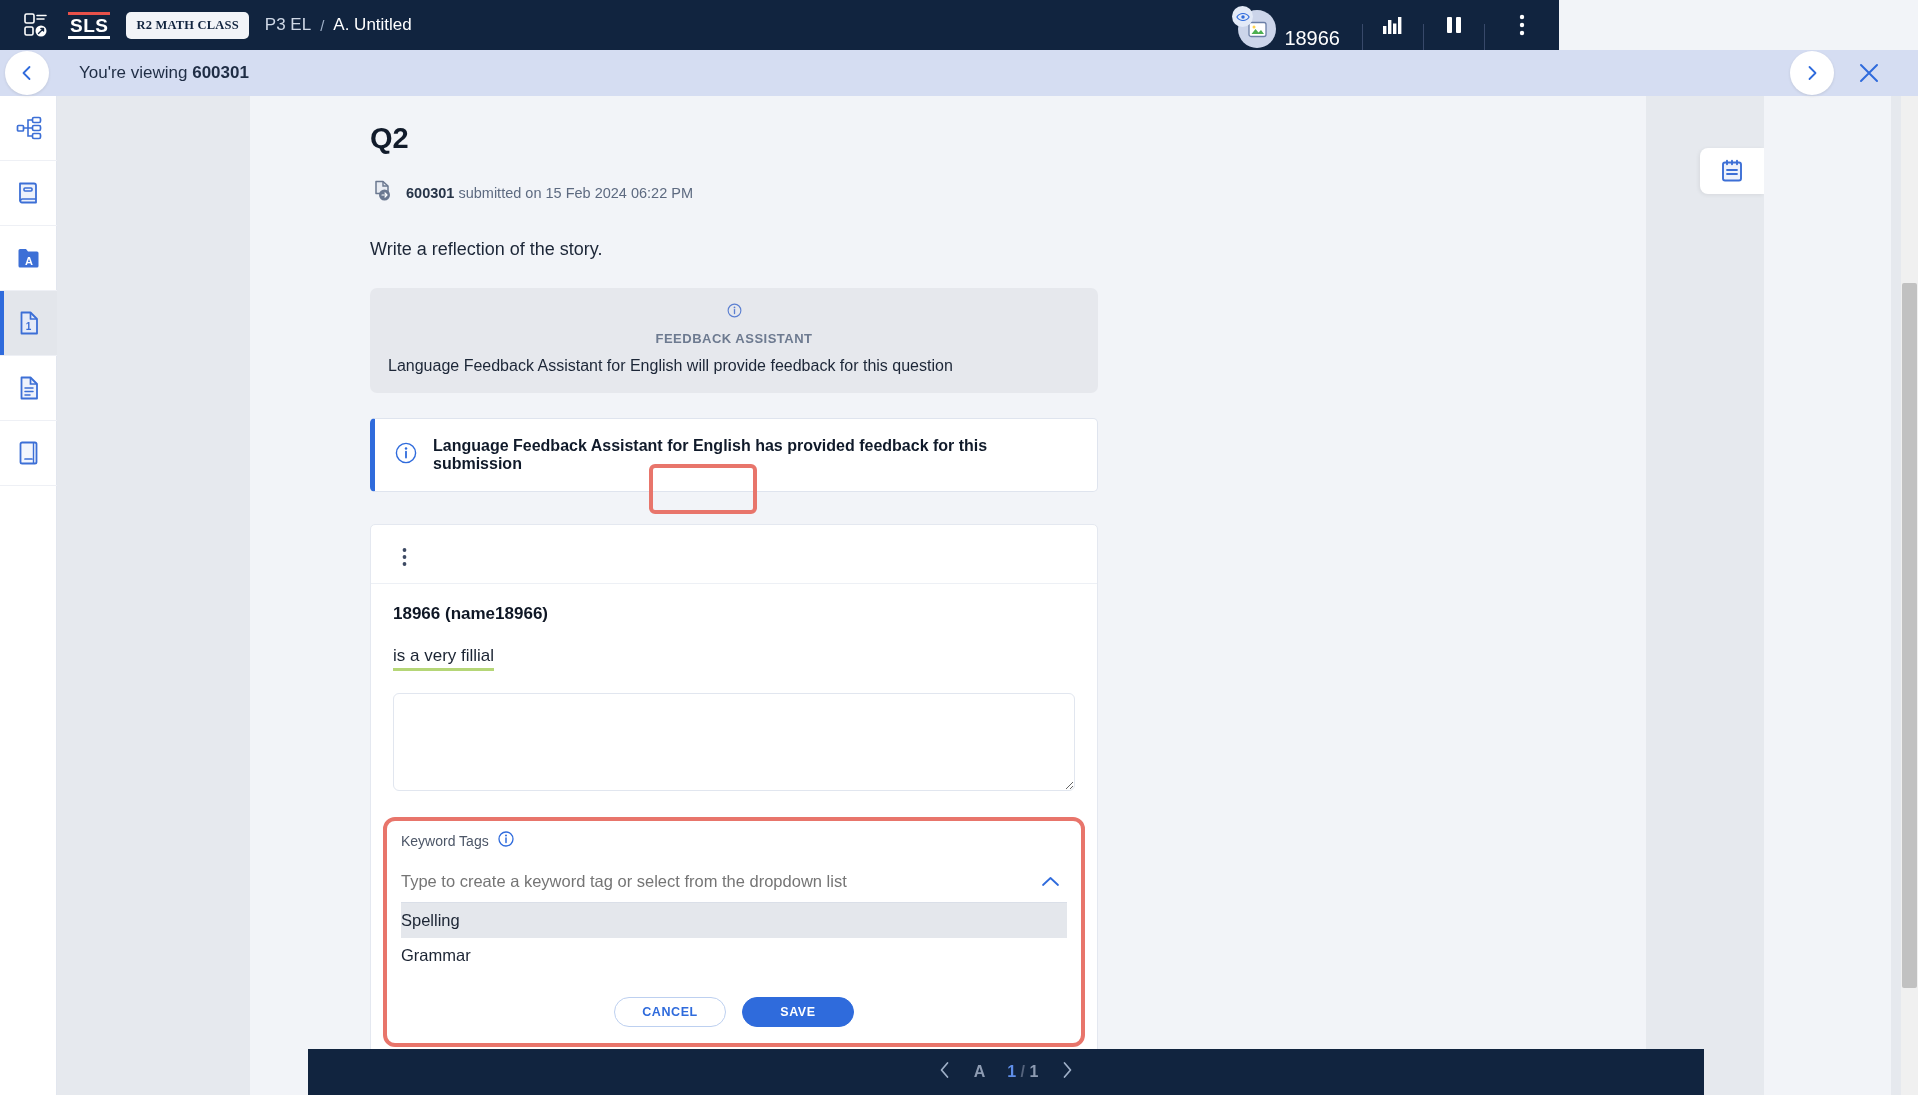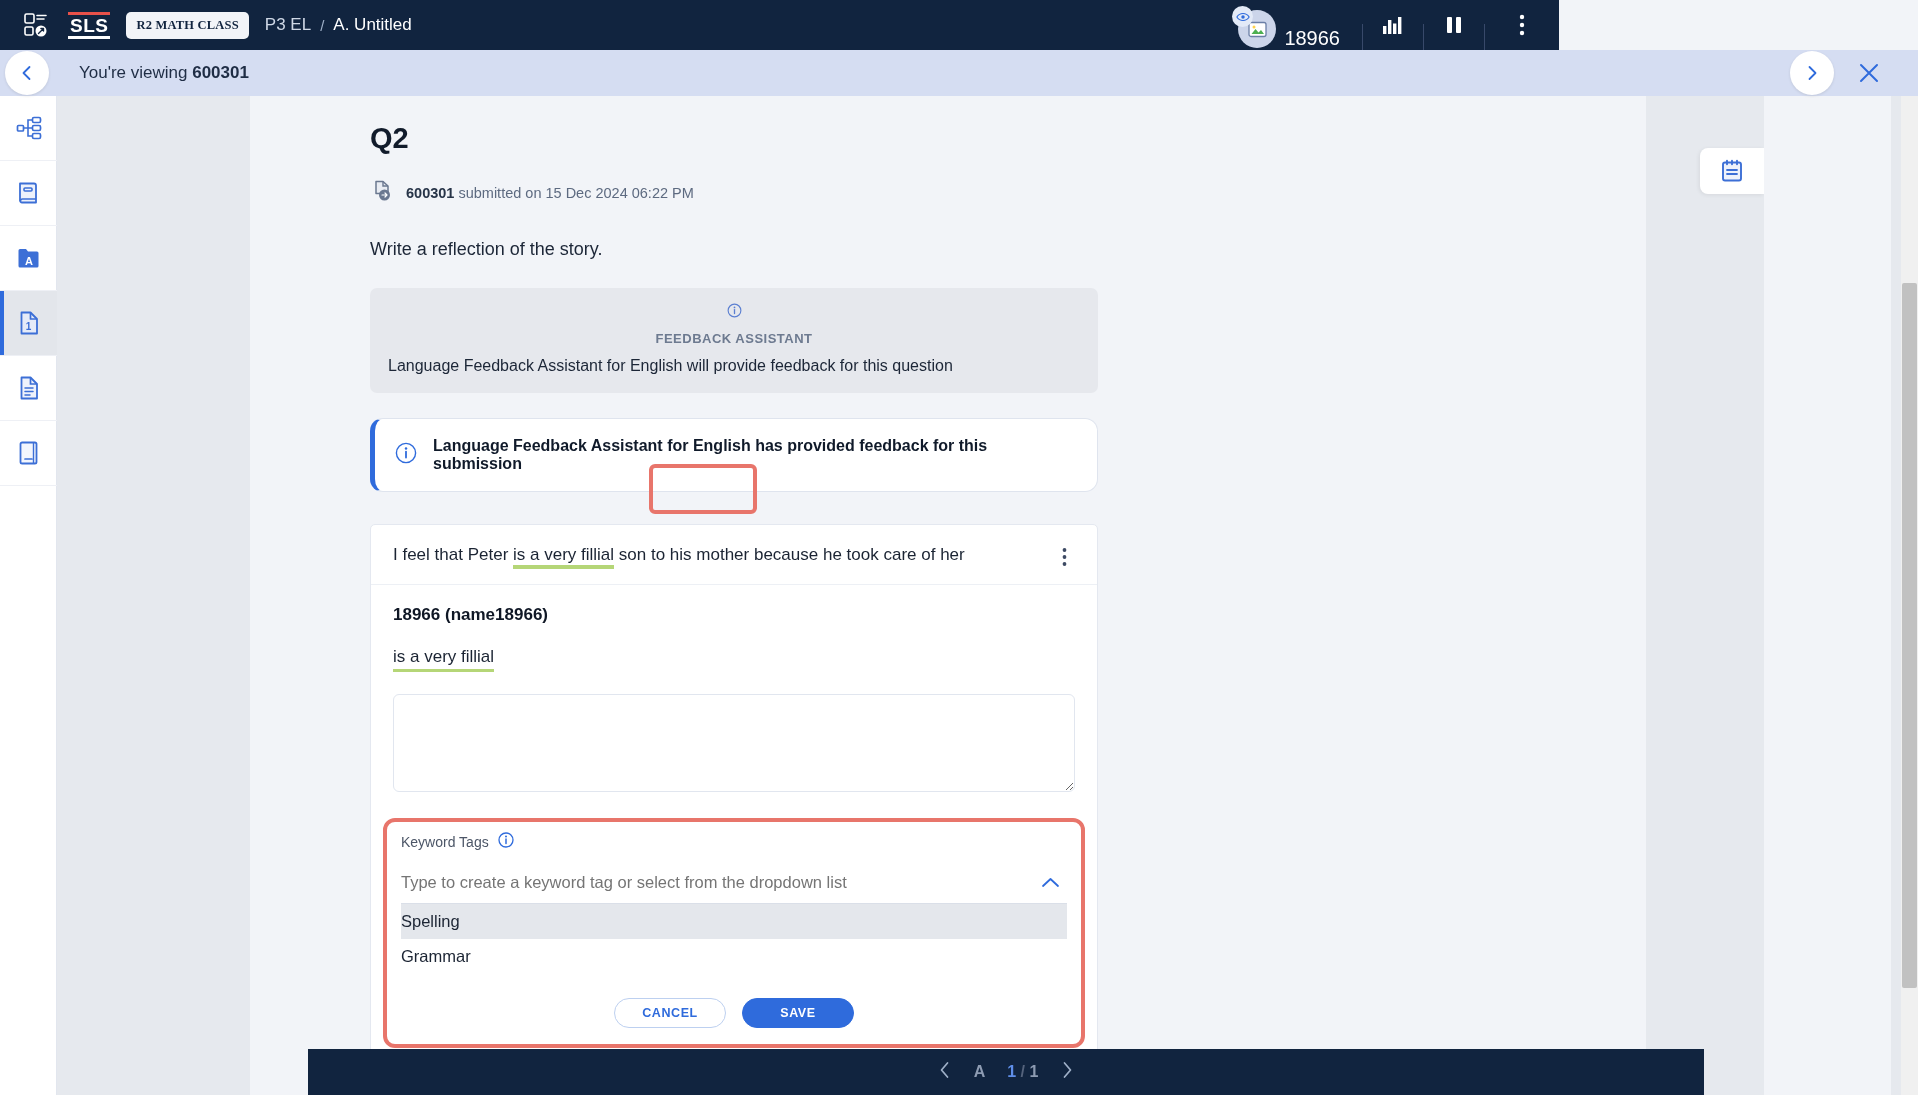--- a/index.html
+++ b/index.html
@@ -98,21 +98,21 @@
   .fa-box {
     margin-top: 28px; background:#e6e8ed; border-radius: 7px;
     padding: 15px 18px 18px 18px; width: 728px;
   }
   .fa-head { display:flex; align-items:center; gap:9px;flex-direction:column; }
   .fa-label { font-size:13px; font-weight:bold; color:#6d7a90; letter-spacing:.5px; }
   .fa-body { font-size: 16px; color:#1c2637; margin-top: 11px; }
 
   .alert {
     margin-top: 25px; width: 728px; background:#ffffff; border:1px solid #dfe4ee;
-    border-left: 5px solid #2f6bdc; border-radius: 13px;
+    border-left: 5px solid #2f6bdc; border-radius: 5px;
     display:flex; align-items:center; gap: 16px; padding: 18px 20px;
   }
   .alert-txt { font-size: 16px; font-weight: bold; color:#101a2a; }
 
   
   .anscard {
     margin-top: 32px; width: 728px; background:#fff; border:1px solid #e4e8f0;
     border-radius: 5px; position:relative; padding-bottom: 10px;
   }
   .ansline {
@@ -334,21 +334,21 @@
 
       <div class="submeta">
         <span>
           <svg width="24" height="24" viewBox="0 0 24 24">
             <path d="M6 2.5h7L18 7v7.5H6z" fill="#e9ecf3" stroke="#6b7890" stroke-width="1.5" stroke-linejoin="round"></path>
             <path d="M13 2.5V7h5" fill="none" stroke="#6b7890" stroke-width="1.4"></path>
             <circle cx="14.5" cy="16" r="5.5" fill="#6b7890"></circle>
             <path d="M12 16h5M15 14l2 2-2 2" stroke="#fff" stroke-width="1.2" fill="none" stroke-linecap="round" stroke-linejoin="round"></path>
           </svg>
         </span>
-        <span class="submeta-txt"><b>600301</b><span> submitted on 15 Dec 2024 06:22 PM</span></span>
+        <span class="submeta-txt"><b>600301</b><span> submitted on 15 Feb 2024 06:22 PM</span></span>
       </div>
 
       <div class="qprompt">Write a reflection of the story.</div>
 
       <div class="fa-box">
         <div class="fa-head">
           <span>
             <svg width="15" height="15" viewBox="0 0 16 16">
               <circle cx="8" cy="8" r="6.8" fill="none" stroke="#5b7fd1" stroke-width="1.2"></circle>
               <path d="M8 7v4.2" stroke="#5b7fd1" stroke-width="1.4" stroke-linecap="round"></path>
@@ -366,21 +366,20 @@
             <circle cx="11" cy="11" r="9.6" fill="none" stroke="#2f6bdc" stroke-width="1.4"></circle>
             <path d="M11 9.6v6" stroke="#2f6bdc" stroke-width="1.8" stroke-linecap="round"></path>
             <circle cx="11" cy="6.4" r="1.25" fill="#2f6bdc"></circle>
           </svg>
         </span>
         <span class="alert-txt">Language Feedback Assistant for English has provided feedback for this submission</span>
       </div>
 
       <div class="anscard">
         <div class="ansline">
-          <div class="anstext"><span>I feel that Peter </span><span class="hl">is a very fillial</span><span> son to his mother because he took care of her</span></div>
           <div class="kebab">
             <svg width="5" height="20" viewBox="0 0 5 20">
               <circle cx="2.5" cy="3" r="1.9" fill="#3d4a63"></circle>
               <circle cx="2.5" cy="10" r="1.9" fill="#3d4a63"></circle>
               <circle cx="2.5" cy="17" r="1.9" fill="#3d4a63"></circle>
             </svg>
           </div>
         </div>
 
         <div class="fbpanel">

